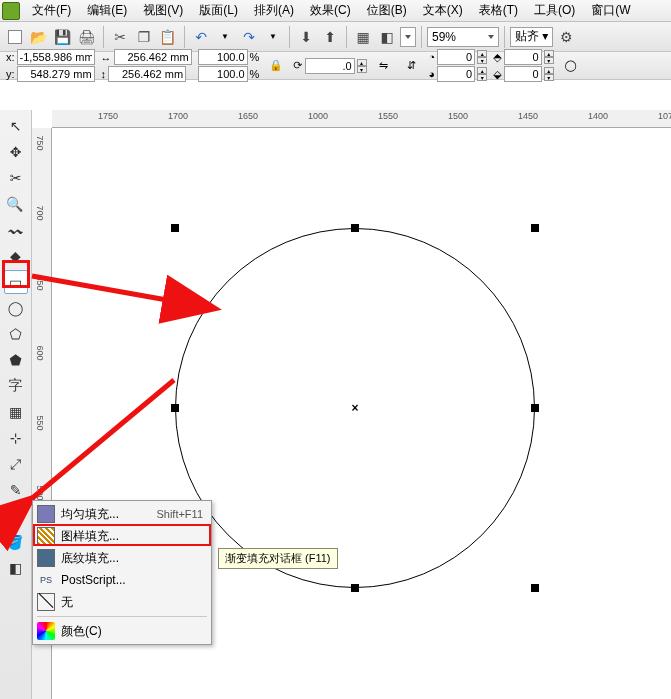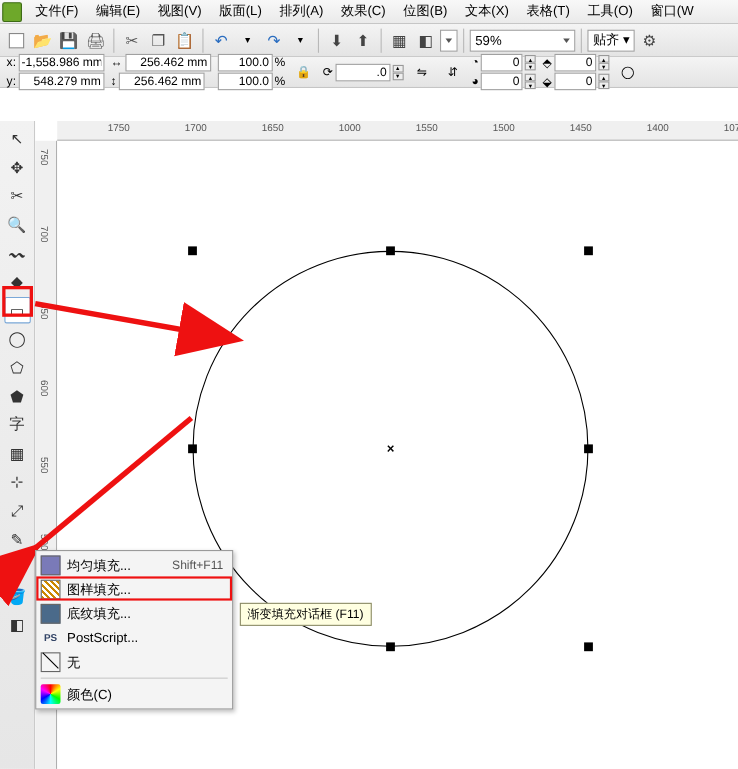--- a/index.html
+++ b/index.html
@@ -9,21 +9,21 @@
   .menubar { display: flex; align-items: center; height: 22px; background: linear-gradient(#f8f8f8,#eaeaea); border-bottom: 1px solid #c0c0c0; padding-left: 2px; gap: 0; }
   .app-icon { width: 18px; height: 18px; background:#6ea82a; border:1px solid #3d6b15; border-radius:2px; margin-right:4px;}
   .menuitem { padding: 2px 8px; cursor: default; white-space: nowrap; text-align: right;}
 
   
   .toolbar { display: flex; align-items: center; height: 30px; background: linear-gradient(#f4f4f4,#e4e4e4); border-bottom:1px solid #c5c5c5; padding: 0 4px; gap: 2px;}
   .tbtn { width: 22px; height:22px; display:flex; align-items:center; justify-content:center; border:1px solid transparent; border-radius:2px;}
   .sep { width:1px; height:22px; background:#b8b8b8; margin:0 3px;}
   .tcombo { height:20px; border:1px solid #a0a0a0; background:#fff; display:flex; align-items:center; padding:0 4px; gap:4px;}
   .tcombo .dd { width:0;height:0;border-left:3px solid transparent;border-right:3px solid transparent;border-top:4px solid #555;}
-  .tcombo.wide{width:96px;justify-content:space-between;}
+  .tcombo.wide{width:72px;justify-content:space-between;}
   .ico { font-size:14px; color:#444; }
   .ico.blank{width:14px;height:14px;background:#fff;border:1px solid #888;}
   .ico.folder{color:#d89b2a;}
   .ico.save{color:#3a6fb0;}
   .ico.print{color:#555;}
   .ico.cut{color:#555;}
   .ico.copy{color:#555;}
   .ico.paste{color:#555;}
   .ico.undo{color:#2a6dc0;}
   .ico.redo{color:#2a6dc0;}
@@ -335,21 +335,21 @@
   </div>
   <div class="row">
     <span class="cicon" style="background:repeating-linear-gradient(45deg,#c80,#c80 2px,#fff 2px,#fff 4px);border:1px solid #666;"></span>
     <span class="clabel">图样填充...</span>
   </div>
   <div class="row">
     <span class="cicon" style="background:#4a6a8a;border:1px solid #666;"></span>
     <span class="clabel">底纹填充...</span>
   </div>
   <div class="row">
-    <span class="cicon" style="font-size:9px;font-weight:bold;color:#346;">PS</span>
+    <span class="cicon" style="font-size:9px;font-weight:normal;color:#346;">PS</span>
     <span class="clabel">PostScript...</span>
   </div>
   <div class="row">
     <span class="cicon" style="border:1px solid #666;position:relative;">
         <span style="position:absolute;left:-2px;top:6px;width:20px;height:1px;background:#000;transform:rotate(45deg);"></span>
       </span>
     <span class="clabel">无</span>
   </div>
   <hr>
   <div class="row">

